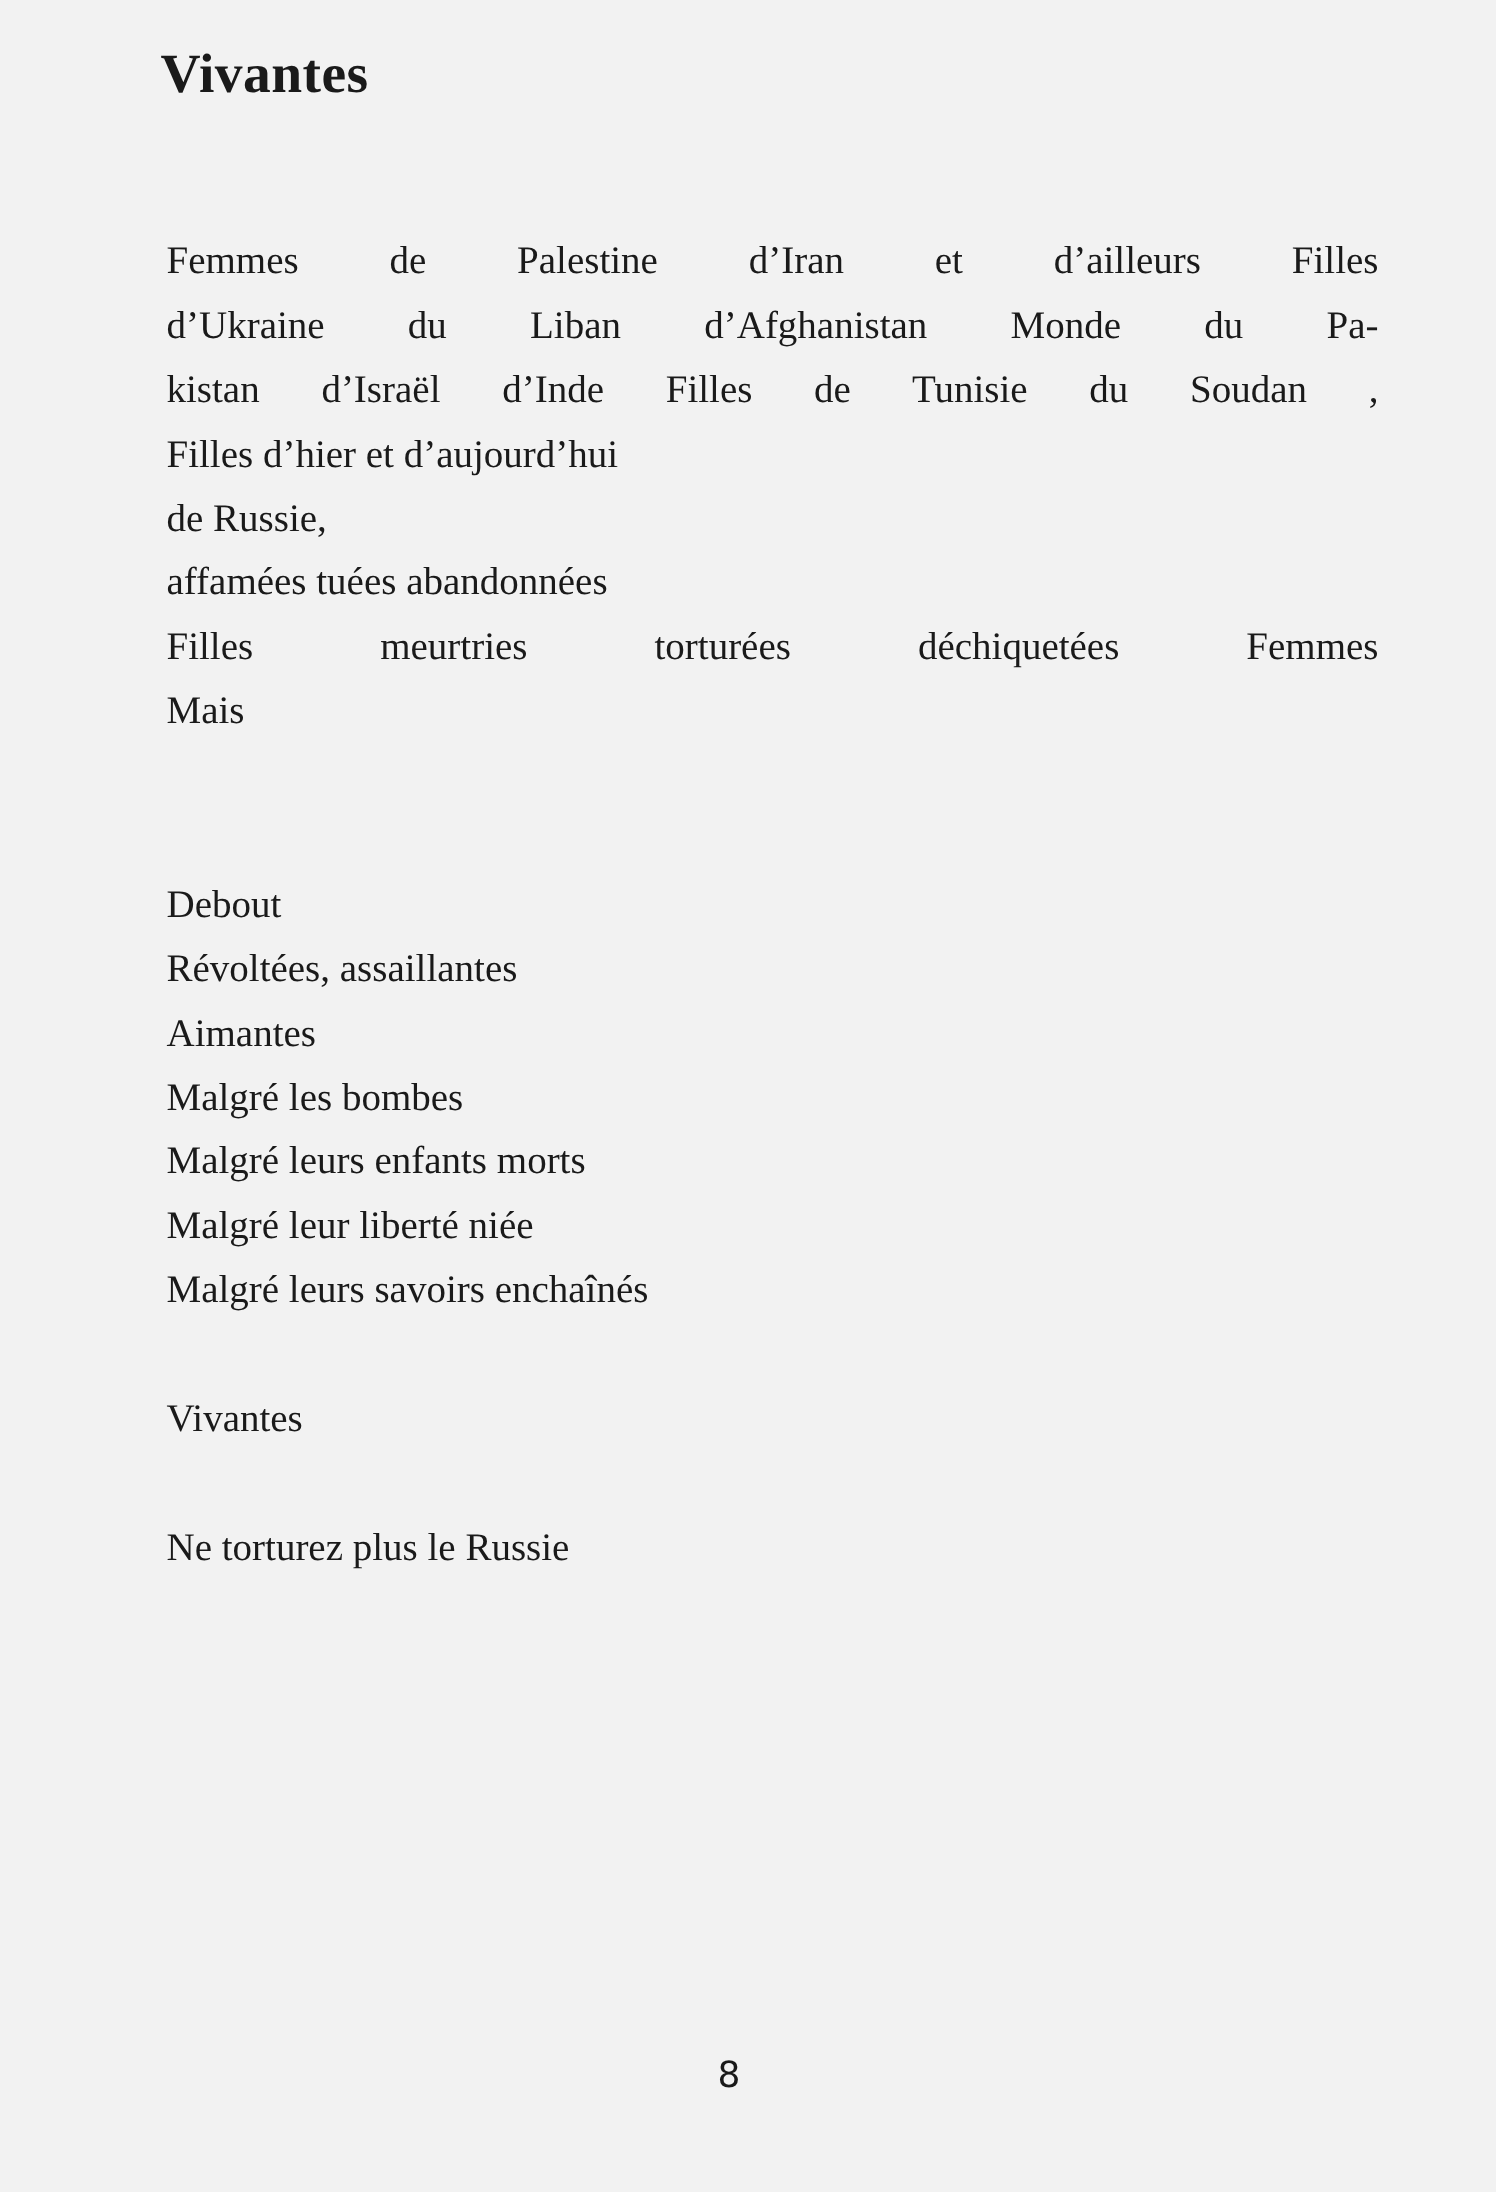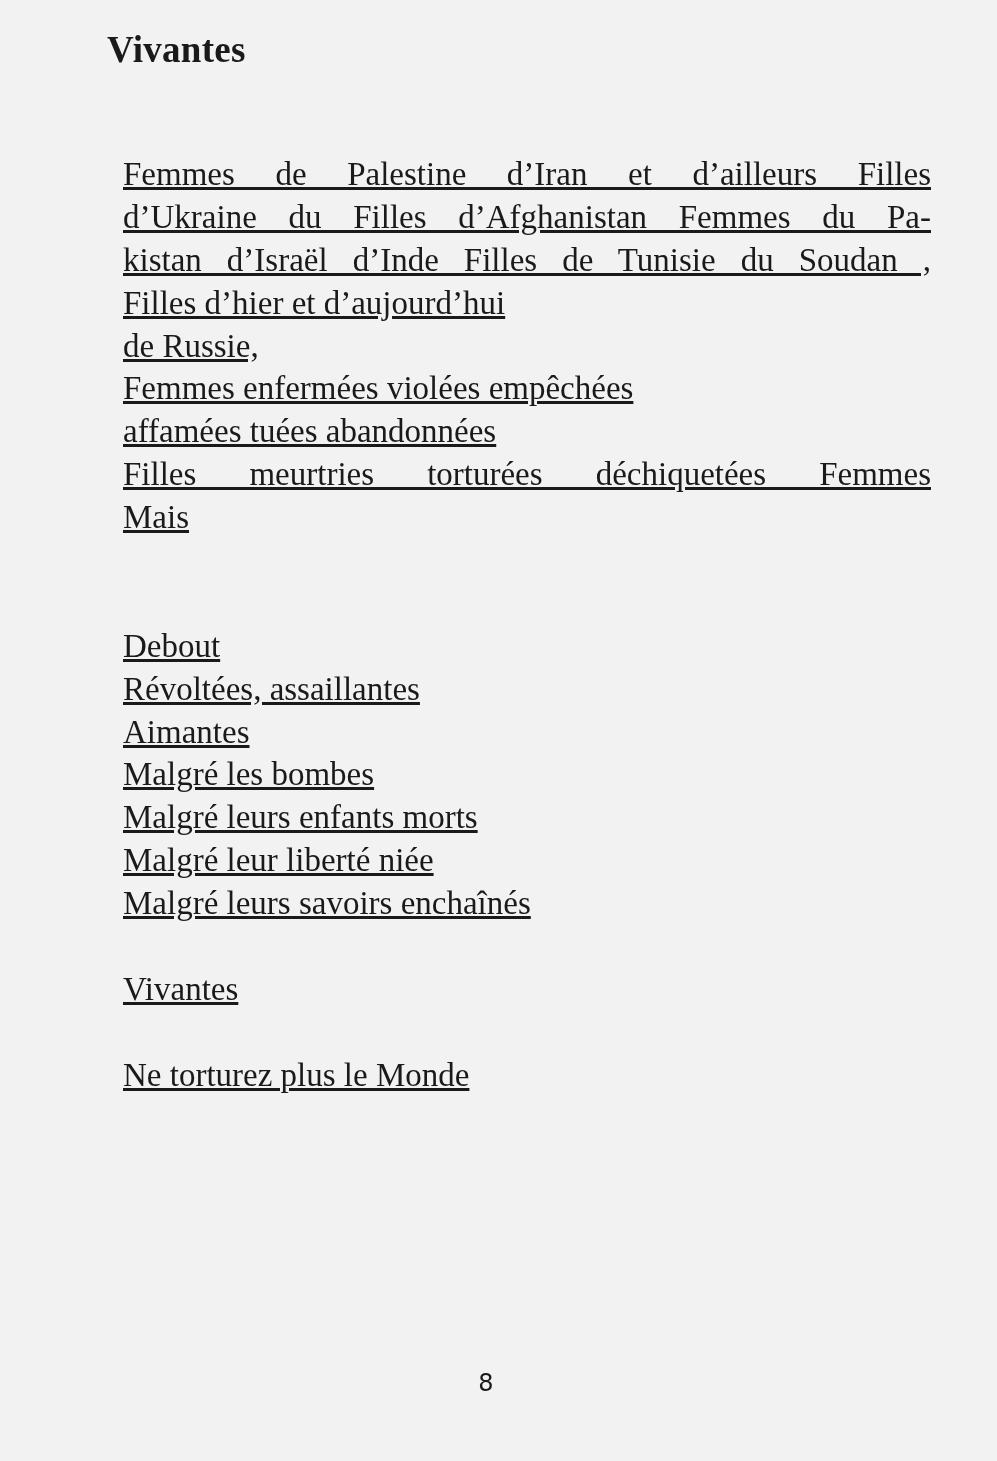--- a/index.html
+++ b/index.html
@@ -27,26 +27,25 @@
       top: 28px;
       margin: 0;
       font-size: 37px;
       font-weight: bold;
       line-height: 44px;
       letter-spacing: 0.3px;
       white-space: nowrap;
     }
     .poem {
       position: absolute;
-      left: 16px;
+      left: 4px;
       top: 153px;
       width: 808px;
-      font-size: 33px;
+      font-size: 26px;
       line-height: 42.9px;
-      text-decoration: underline;
     }
     .line {
       display: block;
       white-space: nowrap;
       height: 42.9px;
     }
     .line.justify {
       white-space: normal;
       text-align: justify;
       text-align-last: justify;
@@ -69,25 +68,24 @@
   </style>
 </head>
 <body>
 
 <div class="page">
   <h1 class="title">Vivantes</h1>
 
   <div class="poem">
     <div>
       <span class="line justify">Femmes de Palestine d’Iran et d’ailleurs Filles</span>
-      <span class="line justify">d’Ukraine du Filles d’Afghanistan Femmes du Pa-</span>
+      <span class="line justify">d’Ukraine du Liban d’Afghanistan Monde du Pa-</span>
       <span class="line justify">kistan d’Israël d’Inde Filles de Tunisie du Soudan ,</span>
       <span class="line">Filles d’hier et d’aujourd’hui</span>
       <span class="line">de Russie,</span>
-      <span class="line">Femmes enfermées violées empêchées</span>
       <span class="line">affamées tuées abandonnées</span>
       <span class="line justify">Filles meurtries torturées déchiquetées Femmes</span>
       <span class="line">Mais</span>
     </div>
     <span class="blank"></span>
 
     <span class="blank"></span>
 
     <div>
       <span class="line">Debout</span>
@@ -99,18 +97,18 @@
       <span class="line">Malgré leurs savoirs enchaînés</span>
     </div>
     <span class="blank"></span>
 
     <div>
       <span class="line">Vivantes</span>
     </div>
     <span class="blank"></span>
 
     <div>
-      <span class="line">Ne torturez plus le Monde</span>
+      <span class="line">Ne torturez plus le Russie</span>
     </div>
   </div>
 </div>
 
 <div class="page-number">8</div>
 
 </body></html>

